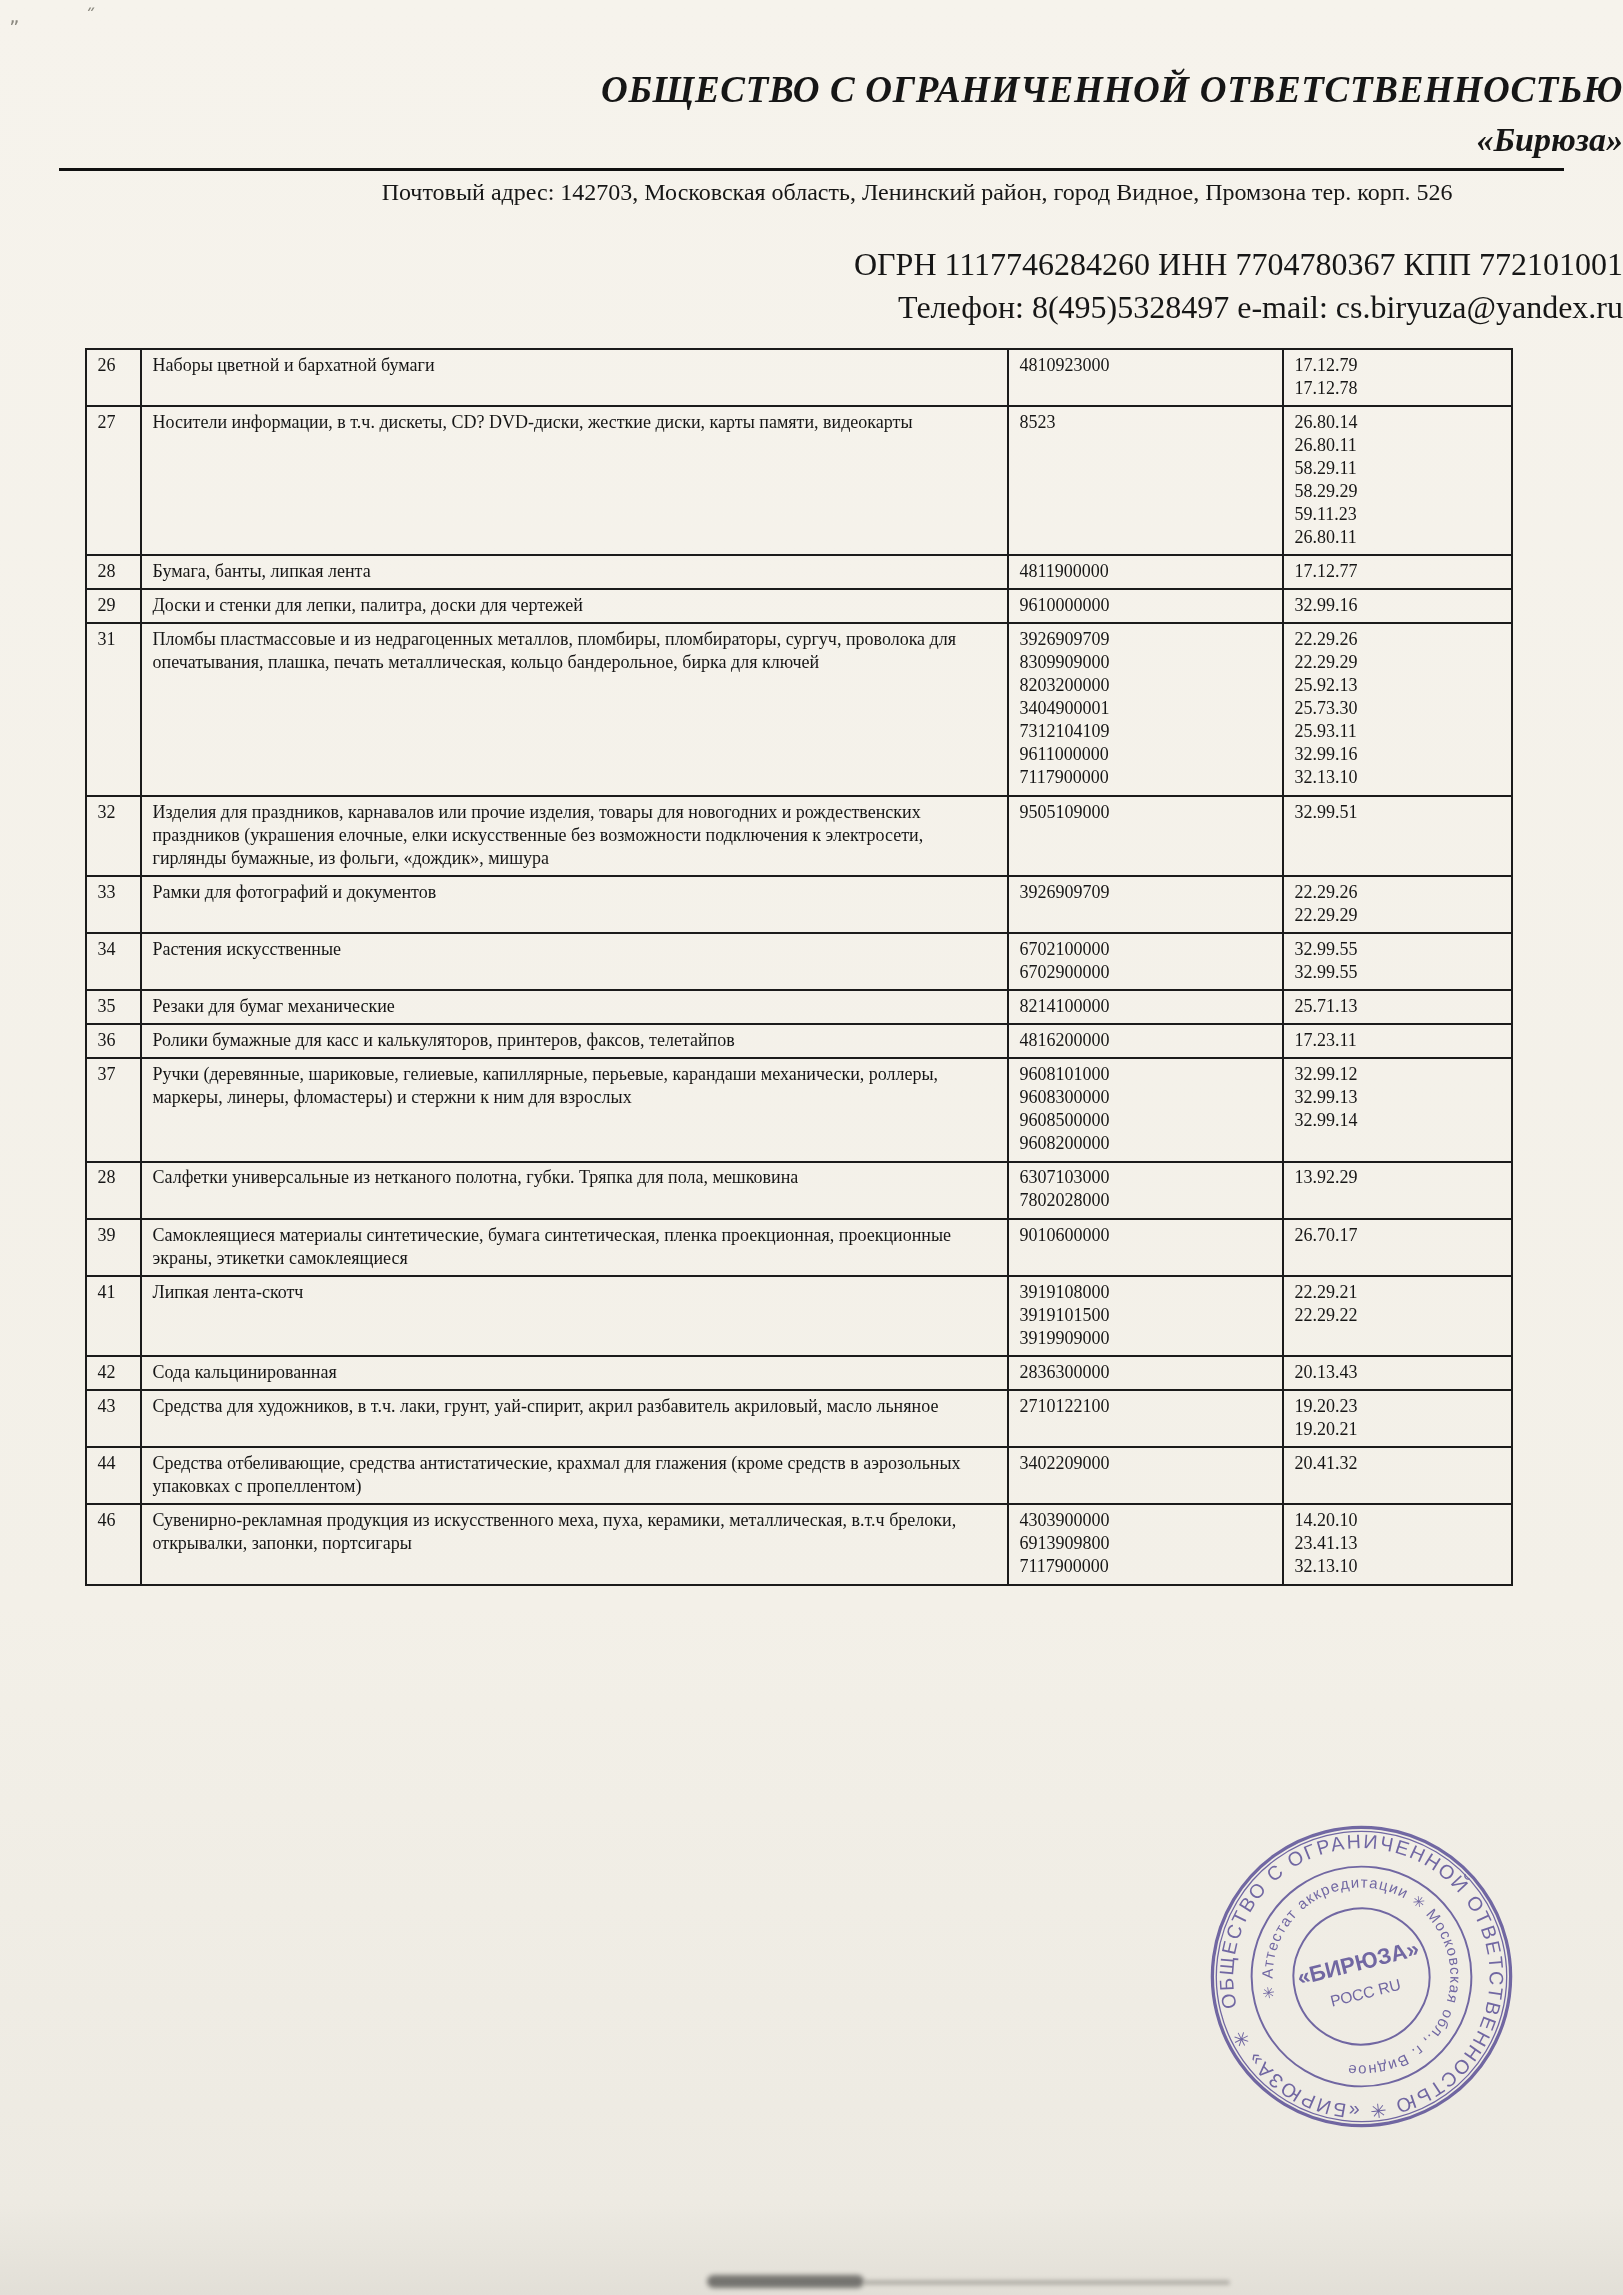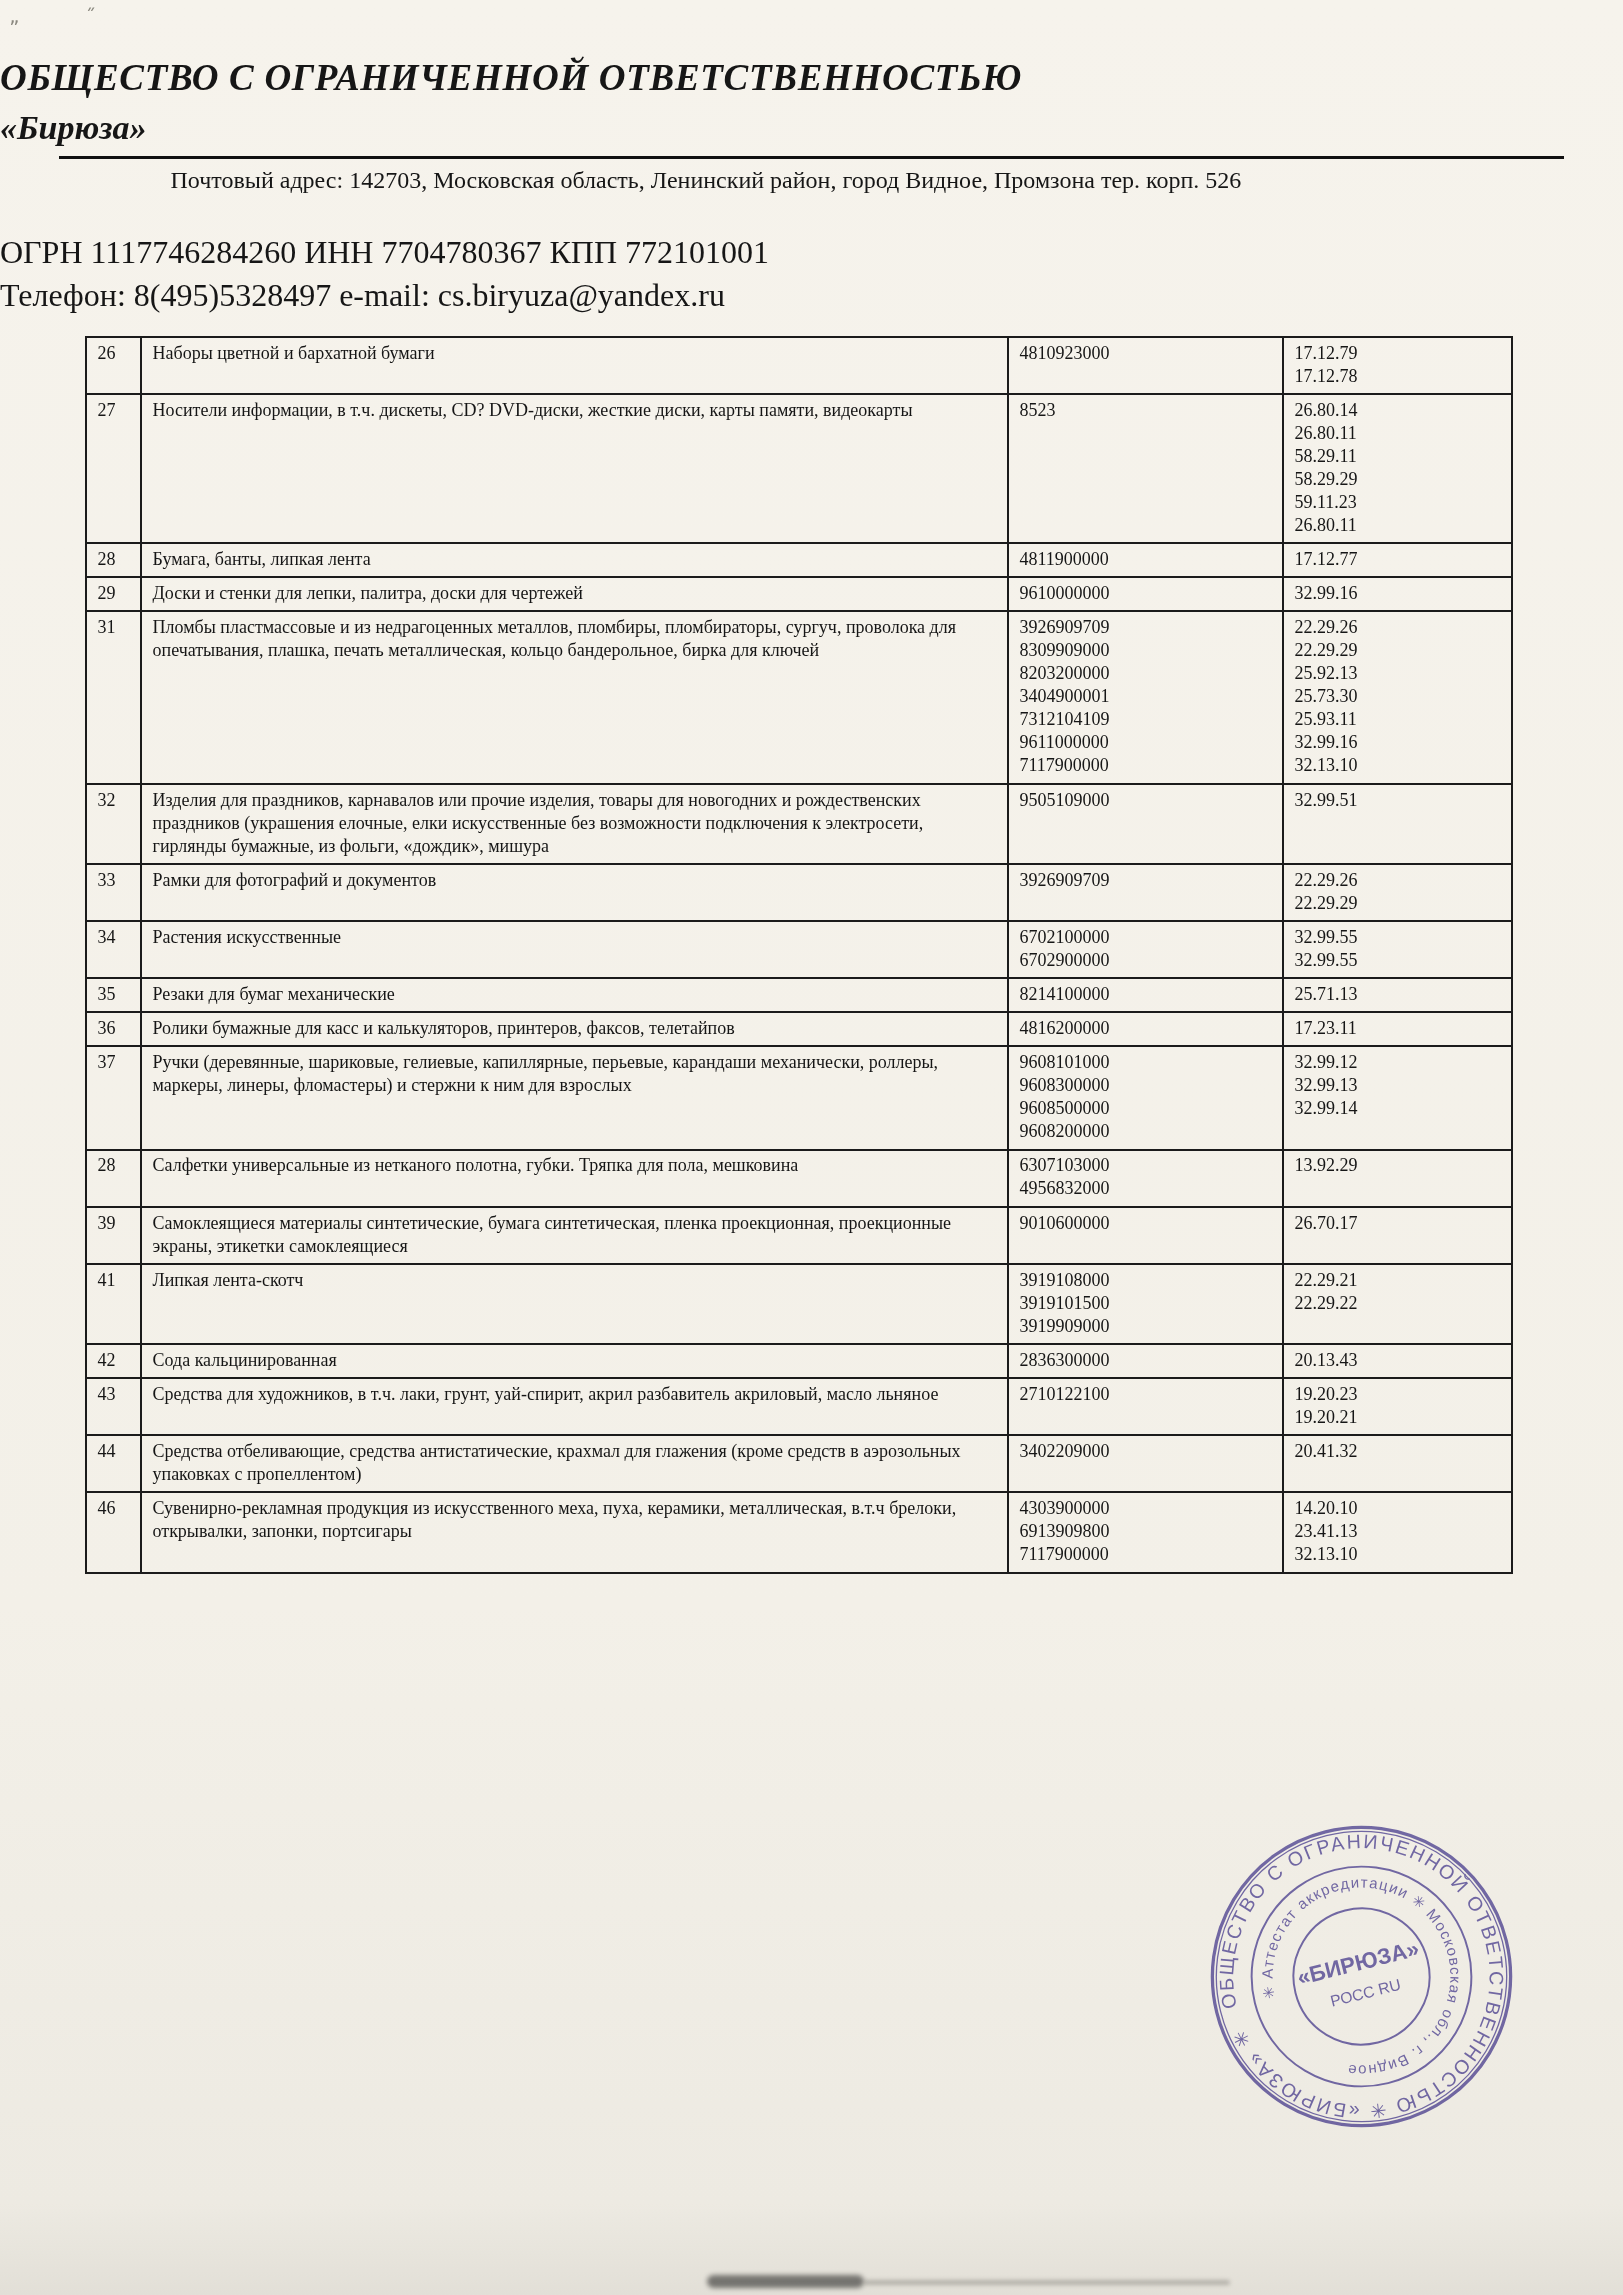--- a/index.html
+++ b/index.html
@@ -7,21 +7,21 @@
     width:1623px;height:2295px;
     background:linear-gradient(180deg,#f6f3ec 0%,#f3f0e8 70%,#edeae2 96%,#e2dfd7 100%);
     font-family:"Liberation Serif", serif;
     color:#161616;
     position:relative;
     overflow:hidden;
   }
   .page{position:absolute;inset:0;}
 
   
-  .letterhead{padding-top:57px;text-align:left;}
+  .letterhead{padding-top:57px;text-align:right;margin-top:12px;}
   .page-title{
     font-size:37px;font-weight:bold;font-style:italic;
     letter-spacing:0.7px;line-height:1.15;
   }
   .company-name{
     font-size:34px;font-weight:bold;font-style:italic;margin-top:9.2px;
   }
   .title-rule{
     width:1505px;height:0;border:none;border-top:3.9px solid #101010;
     margin:9.2px auto 6.5px auto;
@@ -199,21 +199,21 @@
 9608500000
 9608200000</td>
           <td class="col-okved">32.99.12
 32.99.13
 32.99.14</td>
         </tr>
         <tr>
           <td class="col-num">28</td>
           <td class="col-desc">Салфетки универсальные из нетканого полотна, губки. Тряпка для пола, мешковина</td>
           <td class="col-codes">6307103000
-4956832000</td>
+7802028000</td>
           <td class="col-okved">13.92.29</td>
         </tr>
         <tr>
           <td class="col-num">39</td>
           <td class="col-desc">Самоклеящиеся материалы синтетические, бумага синтетическая, пленка проекционная, проекционные экраны, этикетки самоклеящиеся</td>
           <td class="col-codes">9010600000</td>
           <td class="col-okved">26.70.17</td>
         </tr>
         <tr>
           <td class="col-num">41</td>

